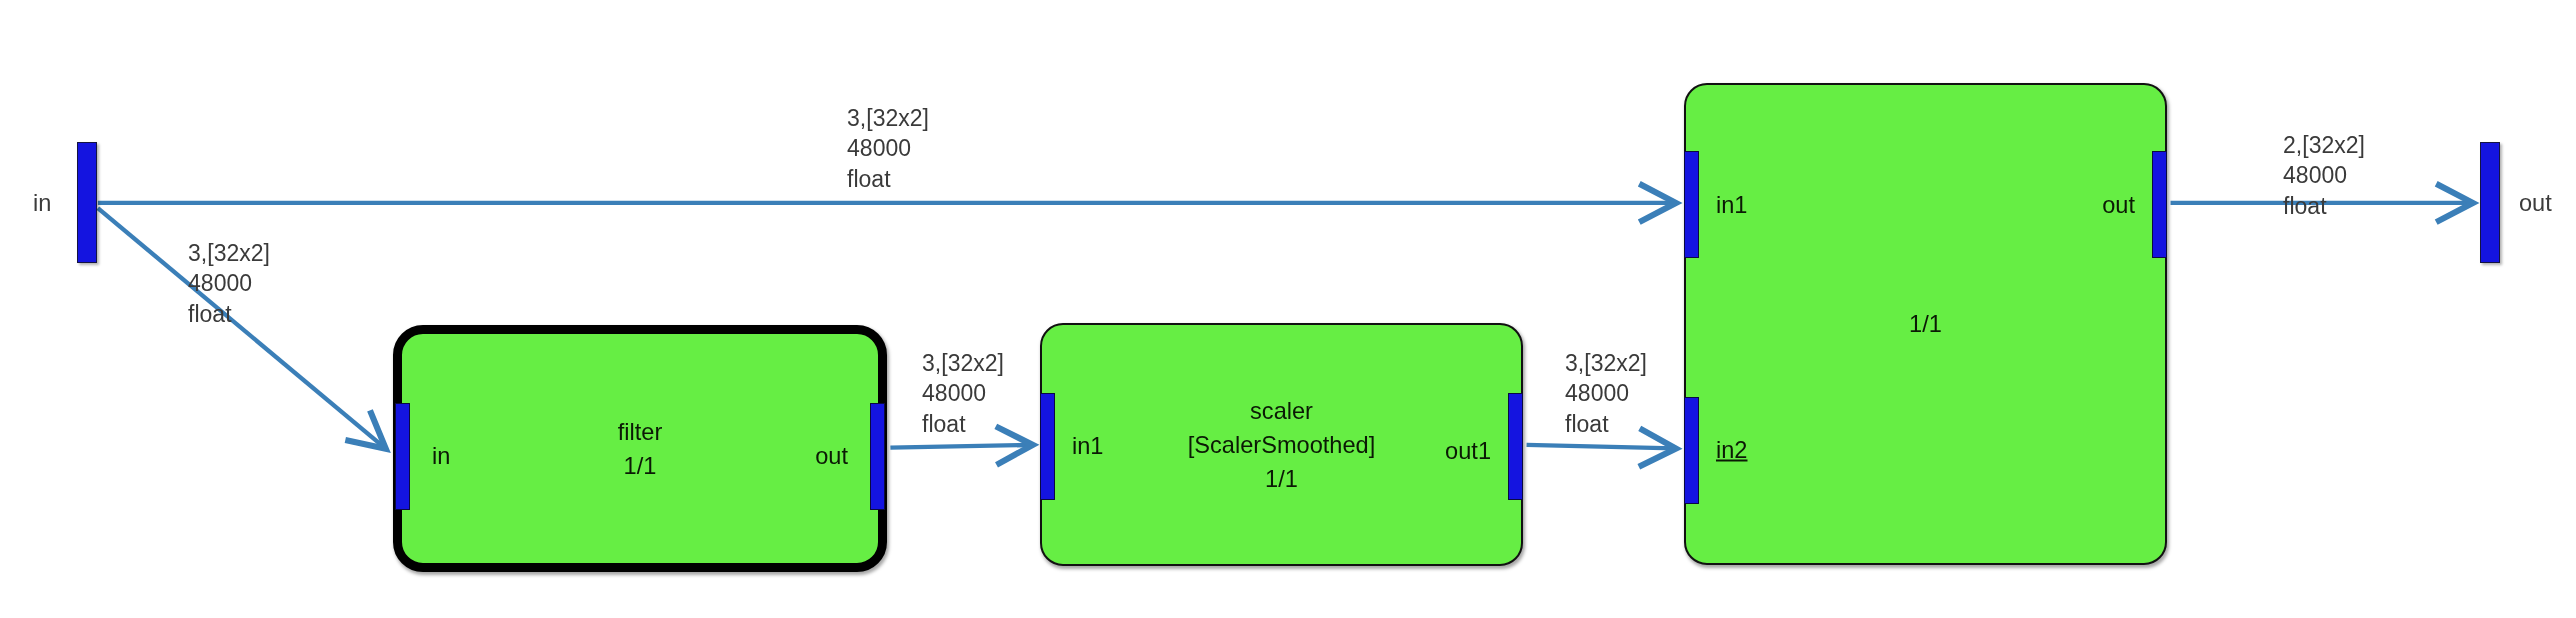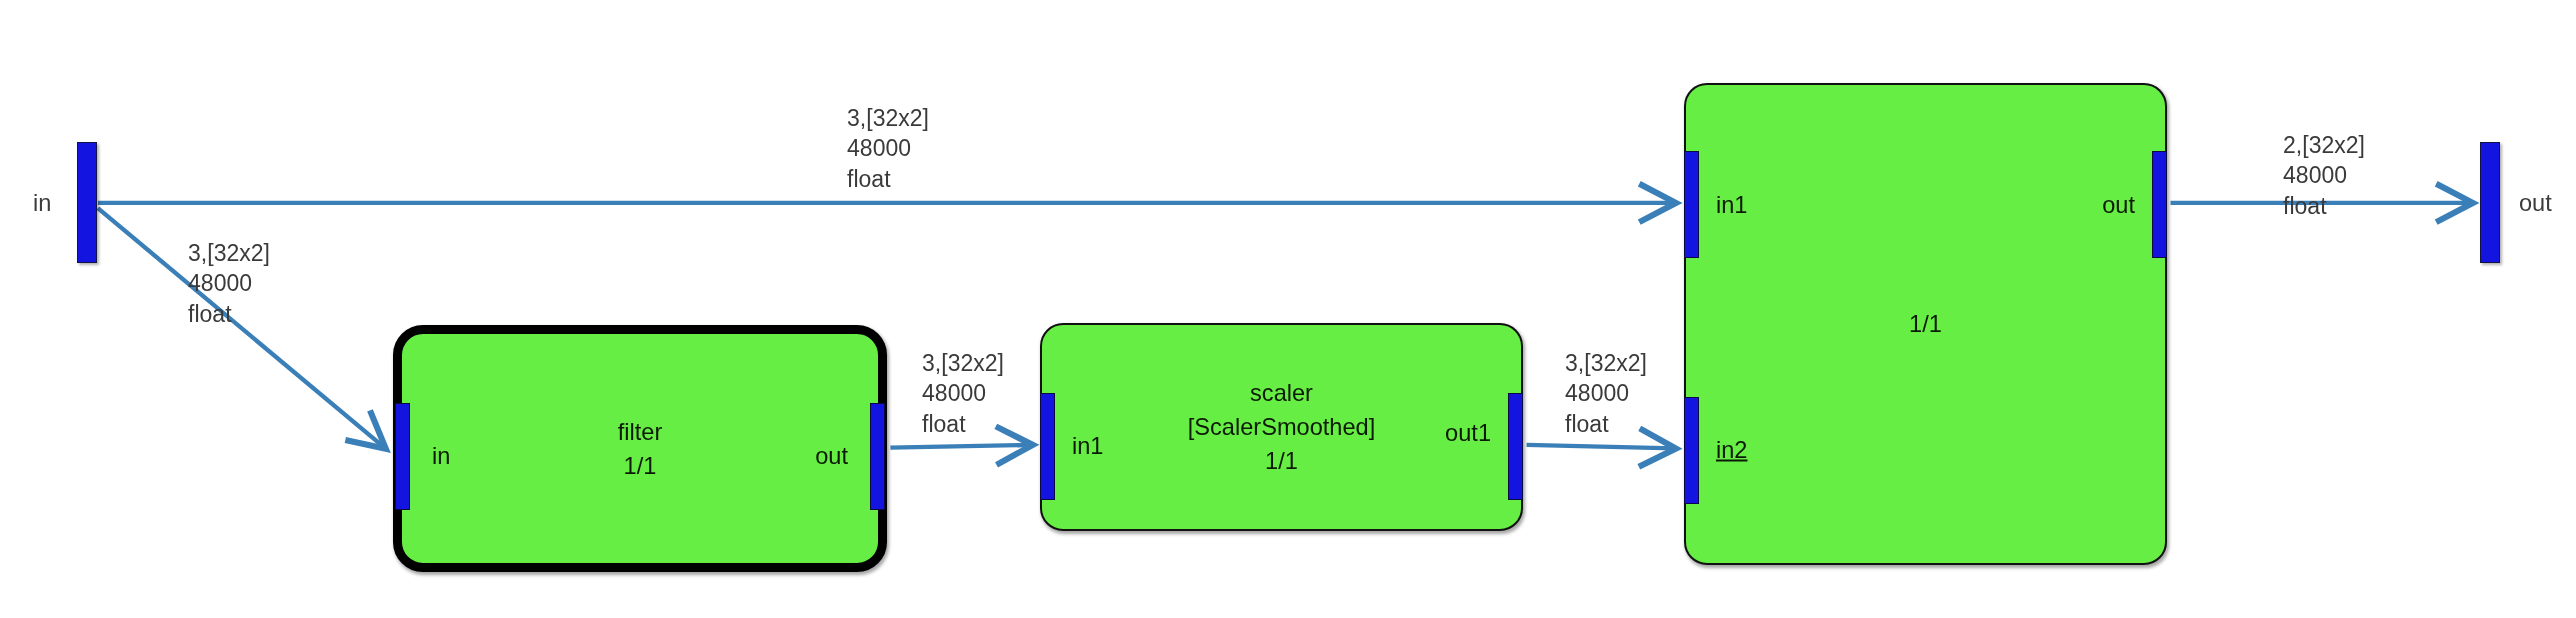--- a/index.html
+++ b/index.html
@@ -162,30 +162,30 @@
     <div class="node selected" style="left: 393px; top: 325px; width: 494px; height: 247px;">
       <div class="node-center">
         <div>filter</div>
         <div>1/1</div>
       </div>
       <div class="port left" style="top: 69px; height: 107px;"></div>
       <div class="port-label lbl-left" style="top: 122px;">in</div>
       <div class="port right" style="top: 69px; height: 107px;"></div>
       <div class="port-label lbl-right" style="top: 122px;">out</div>
     </div>
-    <div class="node" style="left: 1040px; top: 323px; width: 483px; height: 208px;">
+    <div class="node" style="left: 1040px; top: 323px; width: 483px; height: 243px;">
       <div class="node-center">
         <div>scaler</div>
         <div>[ScalerSmoothed]</div>
         <div>1/1</div>
       </div>
       <div class="port left" style="top: 68px; height: 107px;"></div>
       <div class="port-label lbl-left" style="top: 121px;">in1</div>
       <div class="port right" style="top: 68px; height: 107px;"></div>
-      <div class="port-label lbl-right" style="top: 108px;">out1</div>
+      <div class="port-label lbl-right" style="top: 126px;">out1</div>
     </div>
     <div class="node" style="left: 1684px; top: 83px; width: 483px; height: 482px;">
       <div class="node-center">
         <div>1/1</div>
       </div>
       <div class="port left" style="top: 66px; height: 107px;"></div>
       <div class="port-label lbl-left" style="top: 120px;">in1</div>
       <div class="port left" style="top: 312px; height: 107px;"></div>
       <div class="port-label lbl-left" style="top: 365px; text-decoration: underline;">in2</div>
       <div class="port right" style="top: 66px; height: 107px;"></div>

